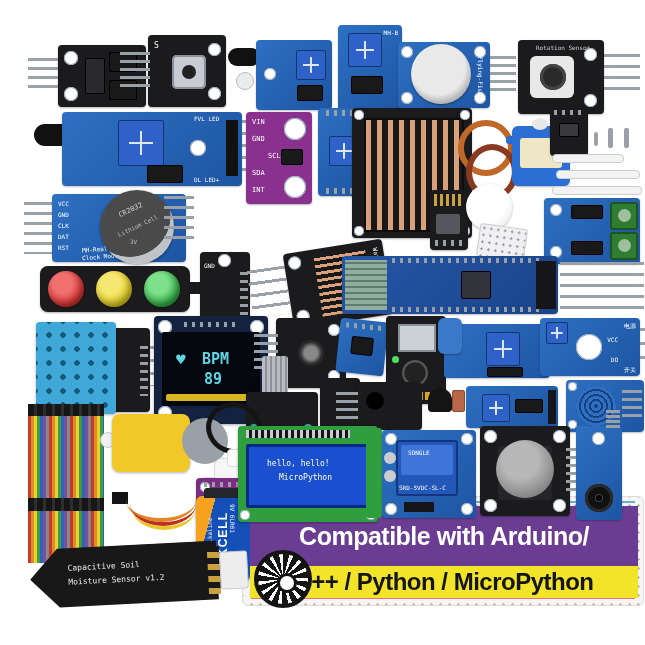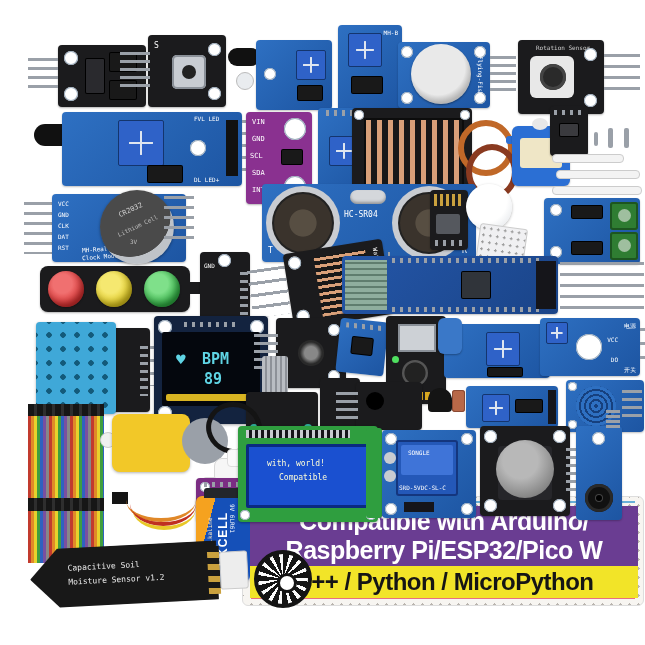--- a/index.html
+++ b/index.html
@@ -100,21 +100,21 @@
     <div style="position:absolute;right:4px;top:8px;width:12px;height:56px;background:#111"></div>
   </div>
   <div class="m pinsR" style="left:242px;top:120px;width:26px;height:56px;background:repeating-linear-gradient(180deg,#9aa0a8 0 3px,transparent 3px 12px)"></div>
 
   <div class="m" style="left:246px;top:112px;width:66px;height:92px;background:#8a3190;border-radius:4px;box-shadow:0 1px 2px rgba(0,0,0,.3)">
     <div class="hole" style="left:38px;top:6px;width:22px;height:22px"></div>
     <div class="hole" style="left:38px;top:64px;width:22px;height:22px"></div>
     <div class="chip" style="left:36px;top:38px;width:20px;height:14px"></div>
     <div class="t t7" style="left:6px;top:6px">VIN</div>
     <div class="t t7" style="left:6px;top:23px">GND</div>
-    <div class="t t7" style="left:4px;top:40px">SCL</div>
+    <div class="t t7" style="left:22px;top:40px">SCL</div>
     <div class="t t7" style="left:6px;top:57px">SDA</div>
     <div class="t t7" style="left:6px;top:74px">INT</div>
   </div>
 
   <div class="m bb" style="left:318px;top:108px;width:52px;height:88px">
     <div class="pot" style="left:11px;top:28px;width:28px;height:28px"></div>
     <div class="pinsD" style="left:8px;top:2px;width:36px;height:6px"></div>
     <div class="pinsD" style="left:8px;top:80px;width:36px;height:6px"></div>
   </div>
 
@@ -172,31 +172,20 @@
     <div style="position:absolute;left:48px;top:-4px;width:74px;height:74px;border-radius:50%;
         background:radial-gradient(circle at 40% 35%,#4a4a4a 0 62%,#bfc3c8 63% 100%);box-shadow:0 1px 3px rgba(0,0,0,.4)">
       <div class="t t7" style="left:18px;top:16px;color:#cfcfcf;transform:rotate(-25deg)">CR2032</div>
       <div class="t t6" style="left:16px;top:32px;color:#bdbdbd;transform:rotate(-25deg)">Lithium Cell</div>
       <div class="t t6" style="left:30px;top:48px;color:#bdbdbd">3V</div>
     </div>
   </div>
 
   <div class="m pinsR" style="left:164px;top:196px;width:30px;height:44px;background:repeating-linear-gradient(180deg,#9aa0a8 0 3px,transparent 3px 10px)"></div>
 
-  <div class="m bb" style="left:262px;top:184px;width:214px;height:78px">
-    <div style="position:absolute;left:10px;top:8px;width:62px;height:62px;border-radius:50%;background:#3a332c;
-         box-shadow:0 0 0 6px #c9ccd1, inset 0 0 0 2px #222;background-image:radial-gradient(circle at 50% 50%,#574e42 0 30%,#3a332c 32%)"></div>
-    <div style="position:absolute;left:136px;top:8px;width:62px;height:62px;border-radius:50%;background:#3a332c;
-         box-shadow:0 0 0 6px #c9ccd1, inset 0 0 0 2px #222;background-image:radial-gradient(circle at 50% 50%,#574e42 0 30%,#3a332c 32%)"></div>
-    <div style="position:absolute;left:88px;top:6px;width:36px;height:14px;background:#d4d7db;border-radius:7px;box-shadow:inset 0 -2px 3px rgba(0,0,0,.3)"></div>
-    <div class="t t8" style="left:82px;top:26px">HC-SR04</div>
-    <div class="t t8" style="left:6px;top:62px">T</div>
-    <div class="t t8" style="left:200px;top:62px">R</div>
-    <div class="pinsD" style="left:86px;top:68px;width:42px;height:8px"></div>
-  </div>
   <div class="m pinsR" style="left:304px;top:262px;width:40px;height:20px;background:repeating-linear-gradient(90deg,#9aa0a8 0 3px,transparent 3px 10px)"></div>
 
   <div class="m kb" style="left:430px;top:190px;width:38px;height:60px">
     <div style="position:absolute;left:4px;top:4px;width:28px;height:12px;background:repeating-linear-gradient(90deg,#caa13e 0 3px,#1b1b1d 3px 6px)"></div>
     <div style="position:absolute;left:6px;top:24px;width:24px;height:20px;background:#55585e;border-radius:2px"></div>
     <div class="pinsD" style="left:5px;top:50px;width:28px;height:6px"></div>
   </div>
 
   <div class="m" style="left:466px;top:184px;width:46px;height:46px;border-radius:50%;
        background:radial-gradient(circle at 40% 35%,#ffffff 0 55%,#d9dde2 100%);box-shadow:0 1px 3px rgba(0,0,0,.3)"></div>
@@ -363,31 +352,30 @@
   <div class="m" style="left:196px;top:496px;width:54px;height:86px;border-radius:6px;
        background:linear-gradient(105deg,#f5a21f 26%,#1550b8 26%);box-shadow:0 1px 3px rgba(0,0,0,.35)">
     <div style="position:absolute;left:8px;top:-8px;width:38px;height:10px;background:#23262b;border-radius:3px 3px 0 0"></div>
     <div class="t t6" style="left:40px;top:8px;transform:rotate(90deg);transform-origin:left top">9V 6LR61</div>
     <div class="t" style="left:20px;top:70px;font:bold 12px 'Liberation Sans',sans-serif;transform:rotate(-90deg);transform-origin:left top;letter-spacing:1px">PKCELL</div>
     <div class="t t6" style="left:10px;top:72px;transform:rotate(-90deg);transform-origin:left top;color:#ffe9c0">Ultra alkaline</div>
   </div>
 
   <div class="banner-purple">
     <div>Compatible with Arduino/</div>
-    <div>Raspberry Pi/ESP32/Pico W</div>
   </div>
   <div class="banner-yellow">
     <div>C++ / Python / MicroPython</div>
   </div>
 
   <div class="m" style="left:238px;top:426px;width:140px;height:96px;background:#2f9e3f;border-radius:4px;box-shadow:0 1px 3px rgba(0,0,0,.35)">
     <div style="position:absolute;left:8px;top:4px;width:104px;height:8px;background:repeating-linear-gradient(90deg,#c9ccd1 0 3px,#15151a 3px 6px)"></div>
     <div style="position:absolute;left:8px;top:18px;width:124px;height:58px;background:#1a50d0;border:3px solid #0a2a80;border-radius:2px">
-      <div class="t t8" style="left:18px;top:12px;color:#fdfdd8">with, world!</div>
-      <div class="t t8" style="left:30px;top:26px;color:#fdfdd8">Compatible</div>
+      <div class="t t8" style="left:18px;top:12px;color:#fdfdd8">hello, hello!</div>
+      <div class="t t8" style="left:30px;top:26px;color:#fdfdd8">MicroPython</div>
     </div>
     <div class="hole" style="left:2px;top:84px;width:10px;height:10px"></div>
     <div class="hole" style="left:128px;top:84px;width:10px;height:10px"></div>
   </div>
 
   <div class="m" style="left:366px;top:428px;width:16px;height:90px;background:#2f9e3f;border-radius:3px"></div>
 
   <div class="m bb" style="left:382px;top:430px;width:94px;height:88px">
     <div class="hole" style="left:3px;top:3px;width:12px;height:12px"></div>
     <div class="hole" style="left:79px;top:3px;width:12px;height:12px"></div>

